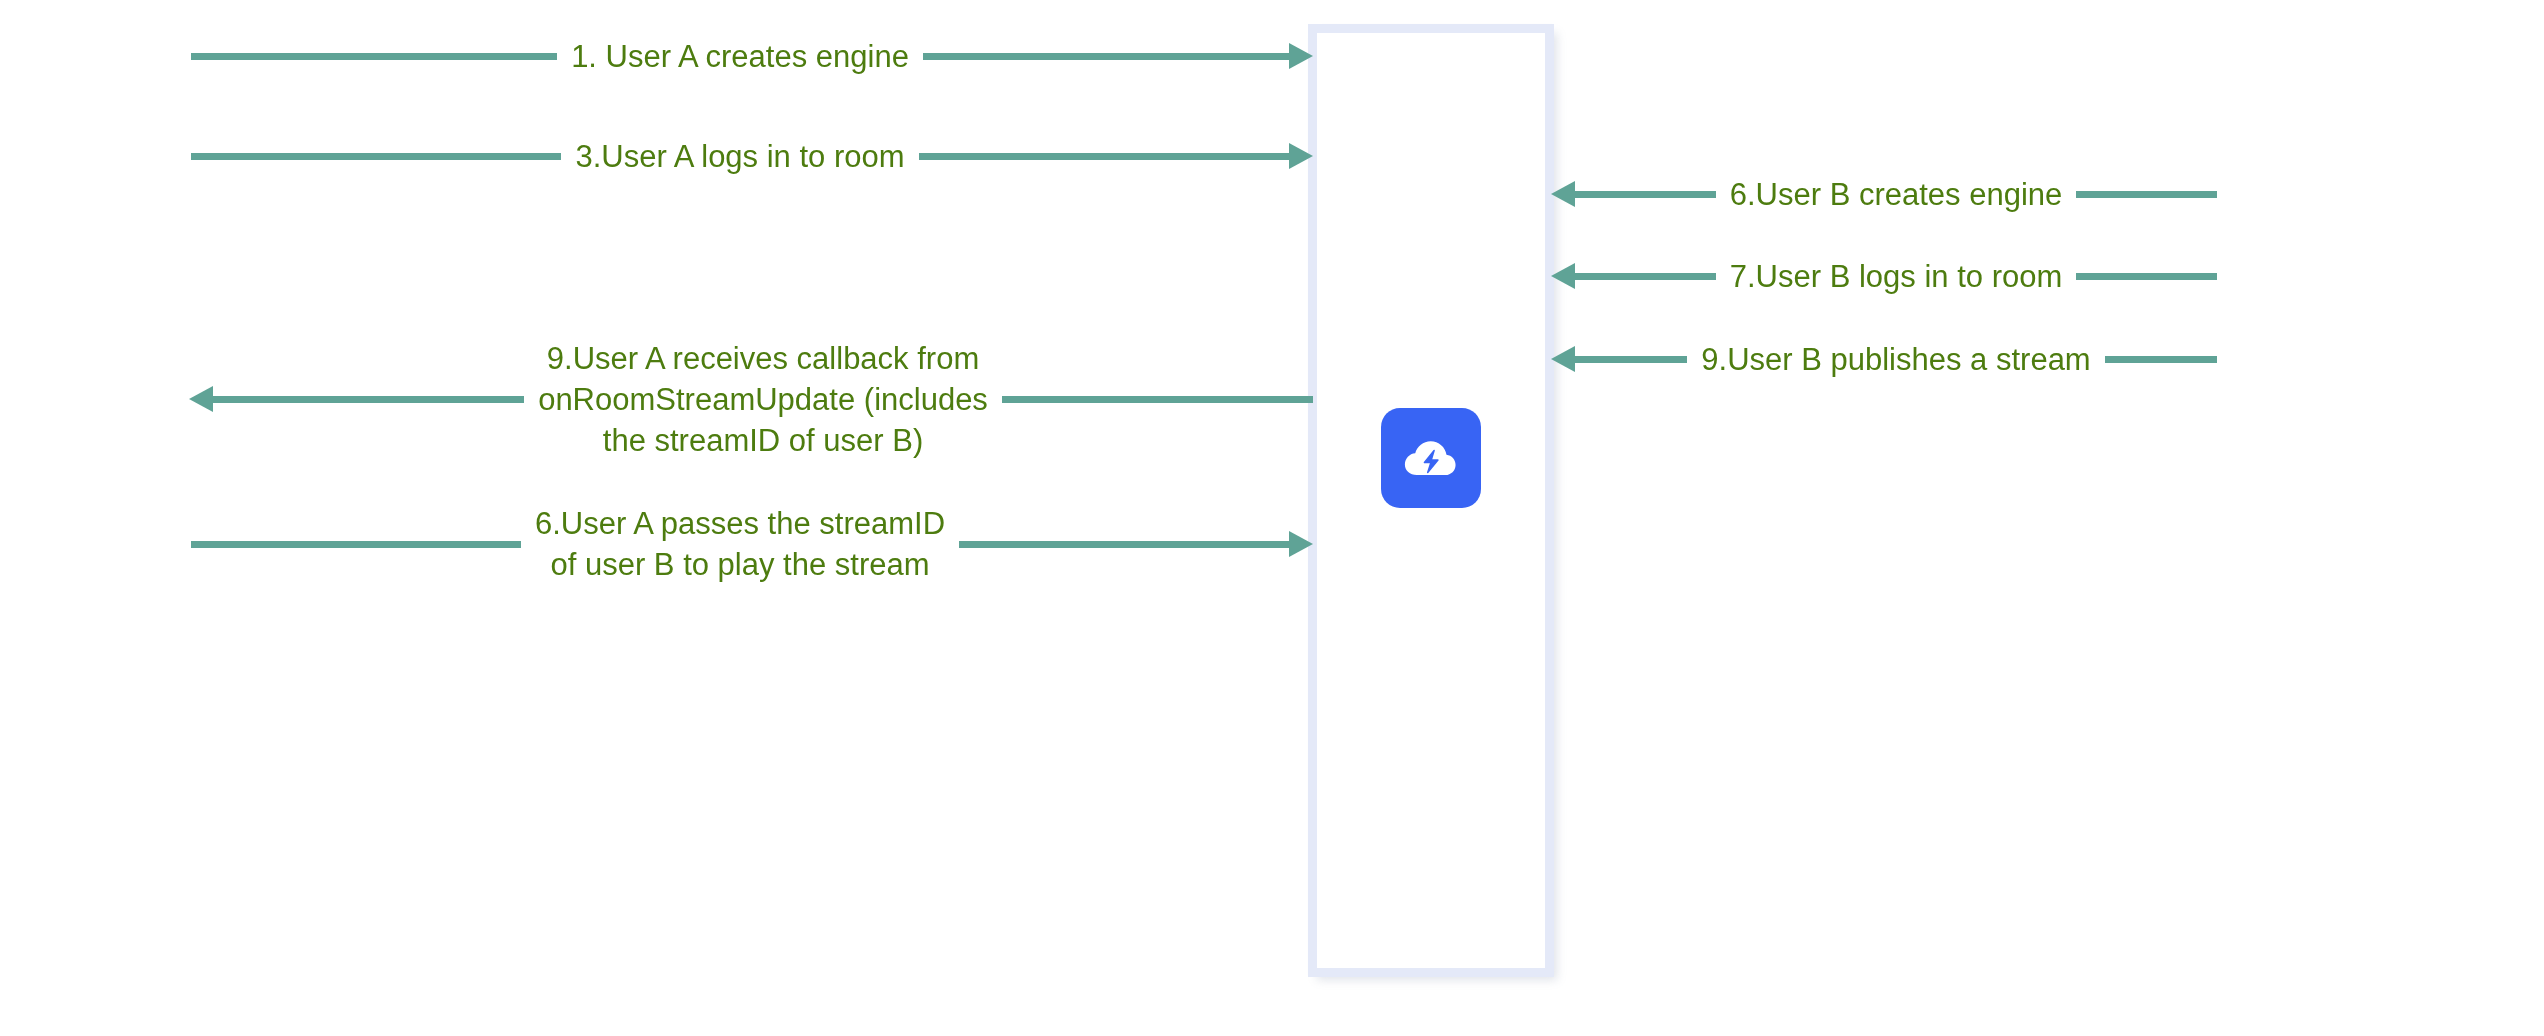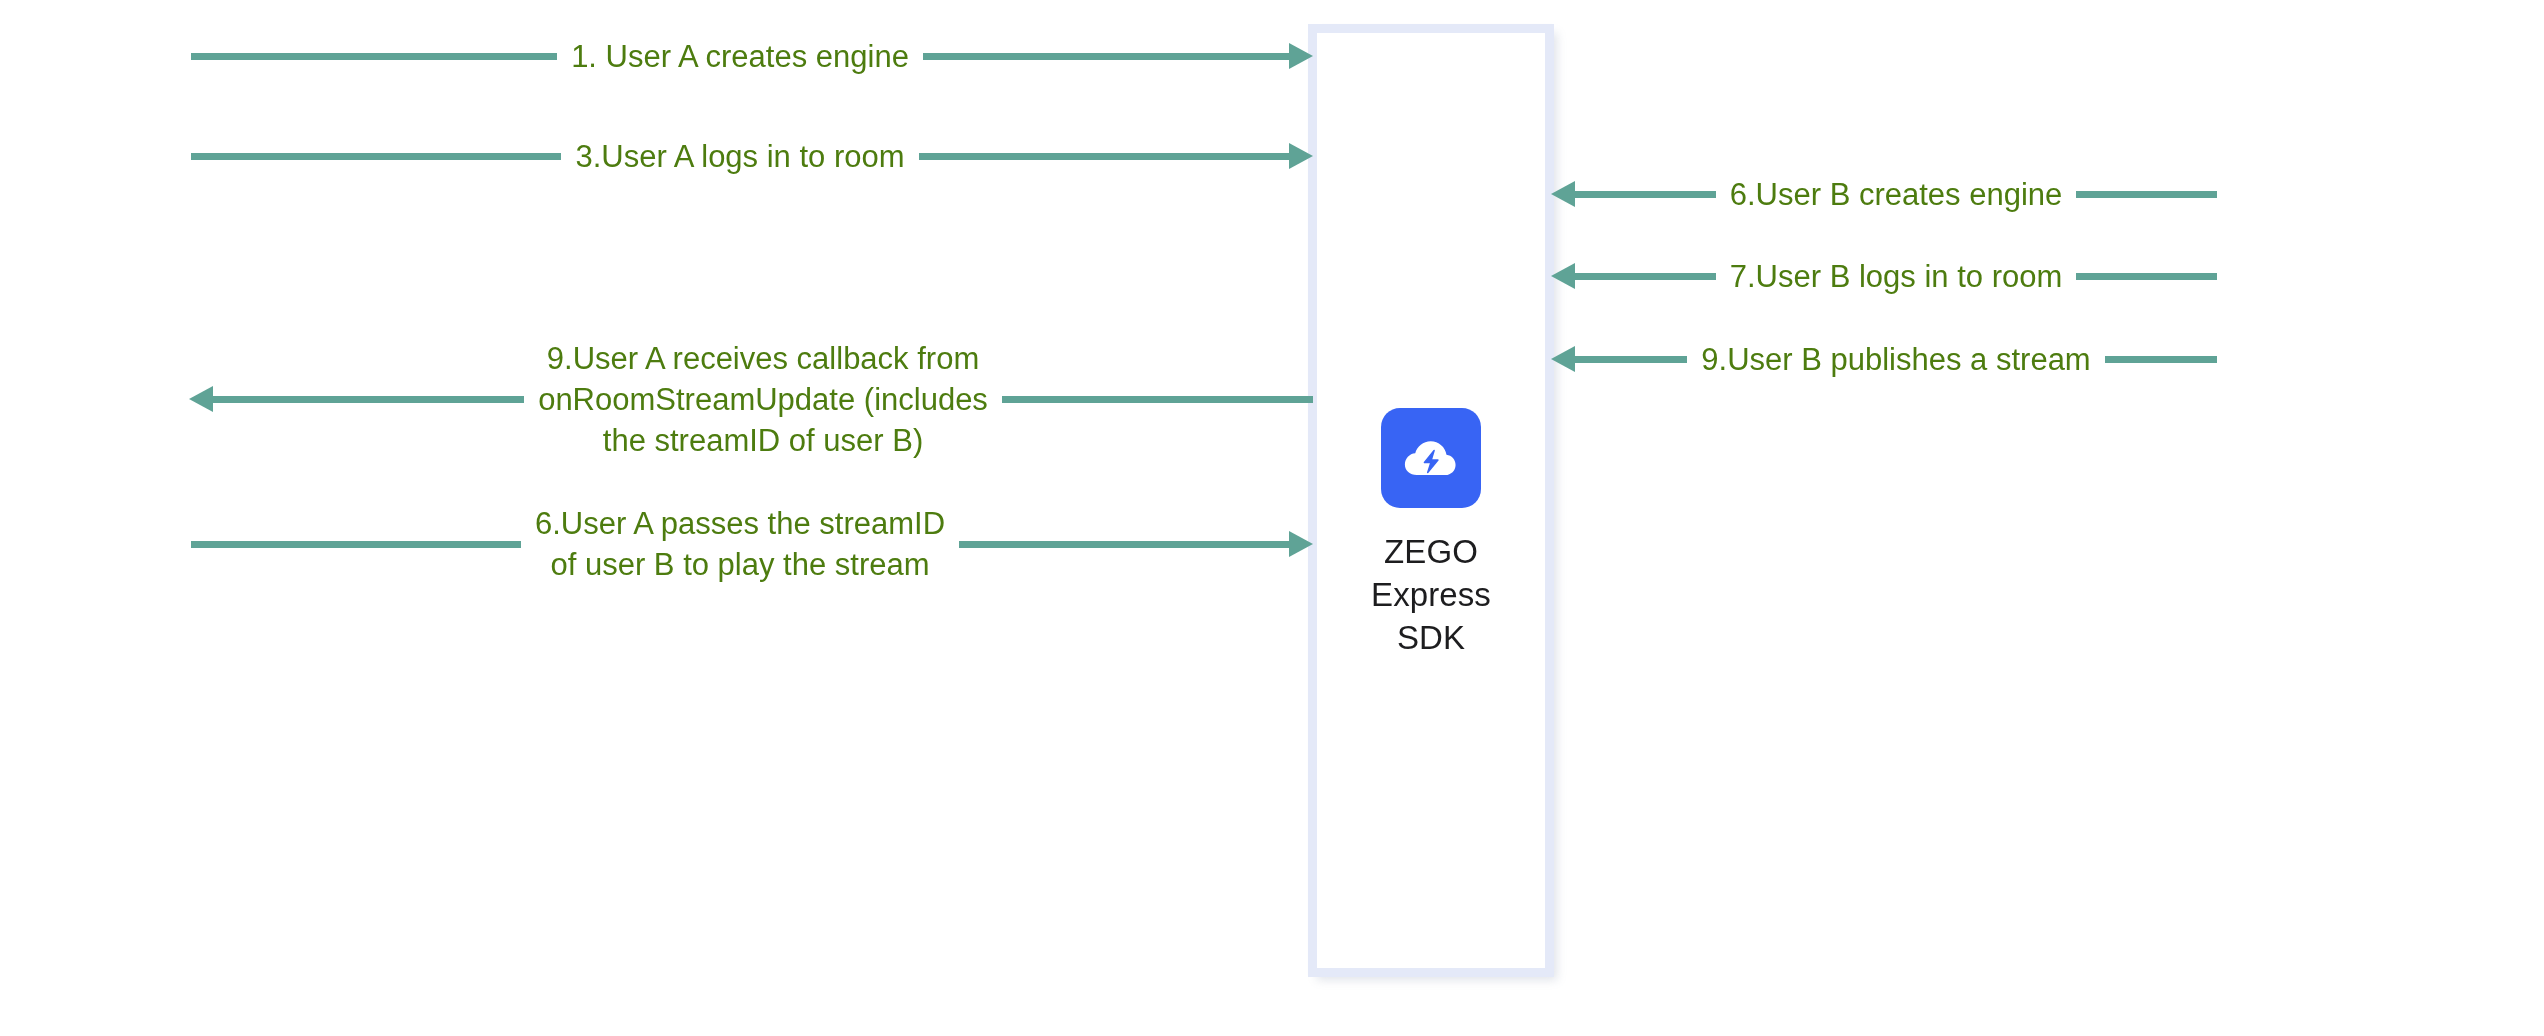--- a/index.html
+++ b/index.html
@@ -119,23 +119,20 @@
 
 
   <div class="lifeline middle">
     <div class="actor sdk">
       <div class="avatar-tile sdk">
         <svg width="66" height="66" viewBox="0 0 72 72" aria-hidden="true">
           <path d="M20.5 54.5h31.2c6.1 0 11.1-4.9 11.1-11 0-5.7-4.3-10.4-9.9-11 -1.3-8.3-8.5-14.7-17.2-14.7 -8.1 0-15 5.6-16.9 13.1 -6.3 0.5-11.3 5.8-11.3 12.2 0 6.7 5.5 11.4 13 11.4z" fill="#ffffff"></path>
           <path d="M39.4 27.8l-10.6 13.0h7.1l-3.5 11.0 11.2-13.6h-7.3z" fill="#3864f4" stroke="#3864f4" stroke-width="1.6" stroke-linejoin="round"></path>
         </svg>
       </div>
-      <div class="actor-caption sdk">ZEGO
-Express
-SDK</div>
     </div>
   </div>
 
 
   <div class="message" style="left:191px; top:56px; width:1122px;">
     <div class="seg"></div>
     <div class="msg-text">1. User A creates engine</div>
     <div class="seg"></div>
     <div class="head right"></div>
   </div>

